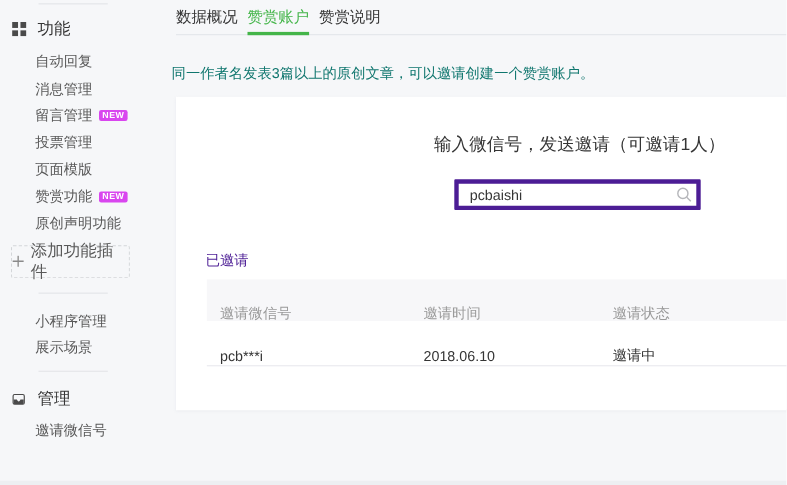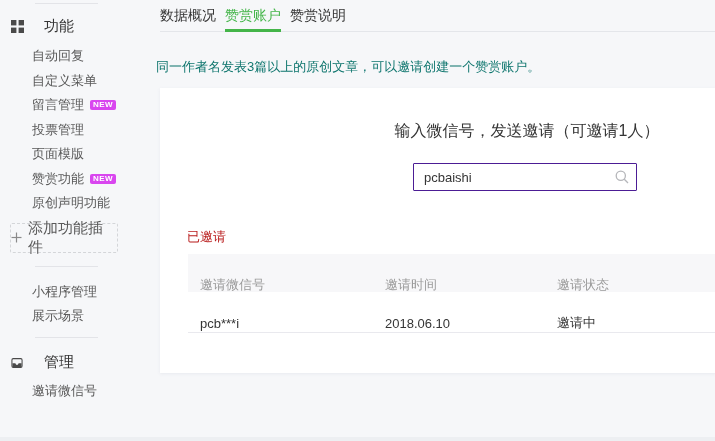--- a/index.html
+++ b/index.html
@@ -9,21 +9,21 @@
     background:#f6f7f9;
     color:#353535;
     position:relative;
   }
   .stage { position:absolute; inset:0; width:715px; height:441px; overflow:hidden; }
 
   
   .sidebar { position:absolute; left:0; top:0; width:160px; height:441px; }
   .side-divider { height:1px; background:#e3e4e8; width:63px; margin-left:35px; }
   .side-divider.top { margin-top:3px; }
-  .side-section { display:flex; align-items:center; gap:20px; padding-left:10px; height:16px; }
+  .side-section { display:flex; align-items:center; gap:10px; padding-left:10px; height:16px; }
   .side-section .sec-label { font-size:15px; color:#353535; font-weight:400; }
   .sec-icon { width:14px; height:14px; display:inline-flex; align-items:center; justify-content:center; }
   .side-item { height:24.5px; display:flex; align-items:center; padding-left:32px; font-size:13px; color:#595959; cursor:pointer; }
   .side-item .badge {
     margin-left:6px; background:#d946ef; color:#fff; font-size:8px; line-height:10px;
     padding:0 3px; border-radius:2px; font-weight:700; letter-spacing:0.5px;
   }
   .sec-fn { margin-top:14px; }
   .fn-items { margin-top:10px; }
   .add-plugin {
@@ -44,27 +44,27 @@
   .tab.active { color:#44b549; border-bottom-color:#44b549; }
 
   
   .notice { position:absolute; left:156px; top:58px; font-size:13px; color:#0f766e; }
 
   
   .card { position:absolute; left:160px; top:88px; width:556px; height:285px; background:#ffffff; box-shadow:0 1px 3px rgba(140,150,170,0.12); }
   .invite-head { position:absolute; top:33px; left:367px; transform:translateX(-50%); font-size:16px; color:#353535; white-space:nowrap; }
   .search-wrap { position:absolute; left:253px; top:75px; width:224px; height:28px; }
   .search-input {
-    width:100%; height:100%; border:1px solid #4c1d95; border-radius:1px; background:#fff;
+    width:100%; height:100%; border:4px solid #4c1d95; border-radius:1px; background:#fff;
     font-size:13px; color:#353535; padding:0 28px 0 10px; outline:none;
     font-family:"Liberation Sans","DejaVu Sans",sans-serif;
   }
   .search-icon { position:absolute; right:7px; top:6px; width:16px; height:16px; cursor:pointer; }
 
-  .invited-title { position:absolute; left:27px; top:140px; font-size:13px; color:#b91c1c; }
+  .invited-title { position:absolute; left:27px; top:140px; font-size:13px; color:#4c1d95; }
   .invite-table { position:absolute; left:28px; top:166px; right:0; }
   .t-row { display:grid; grid-template-columns:185px 172px 1fr; align-items:center; }
   .t-head { background:#f7f7f9; height:38px; }
   .t-head .t-cell { color:#9a9a9a; }
   .t-body { height:41px; border-bottom:1px solid #e9e9ee; background:#fff; }
   .t-cell { font-size:13px; padding-left:12px; color:#353535;margin-top:22px; }
 
   
   .bottom-strip { position:absolute; left:0; bottom:0; width:715px; height:4px; background:#edeff2; }
 </style>
@@ -86,21 +86,21 @@
           </svg>
       </span>
       <span class="sec-label">功能</span>
     </div>
 
     <div class="fn-items">
       <div class="side-item">
           <span>自动回复</span>
         </div>
       <div class="side-item">
-          <span>自定义菜单</span>
+          <span>消息管理</span>
         </div>
       <div class="side-item">
           <span>留言管理</span>
           <span class="badge">NEW</span>
         </div>
       <div class="side-item">
           <span>投票管理</span>
         </div>
       <div class="side-item">
           <span>页面模版</span>

